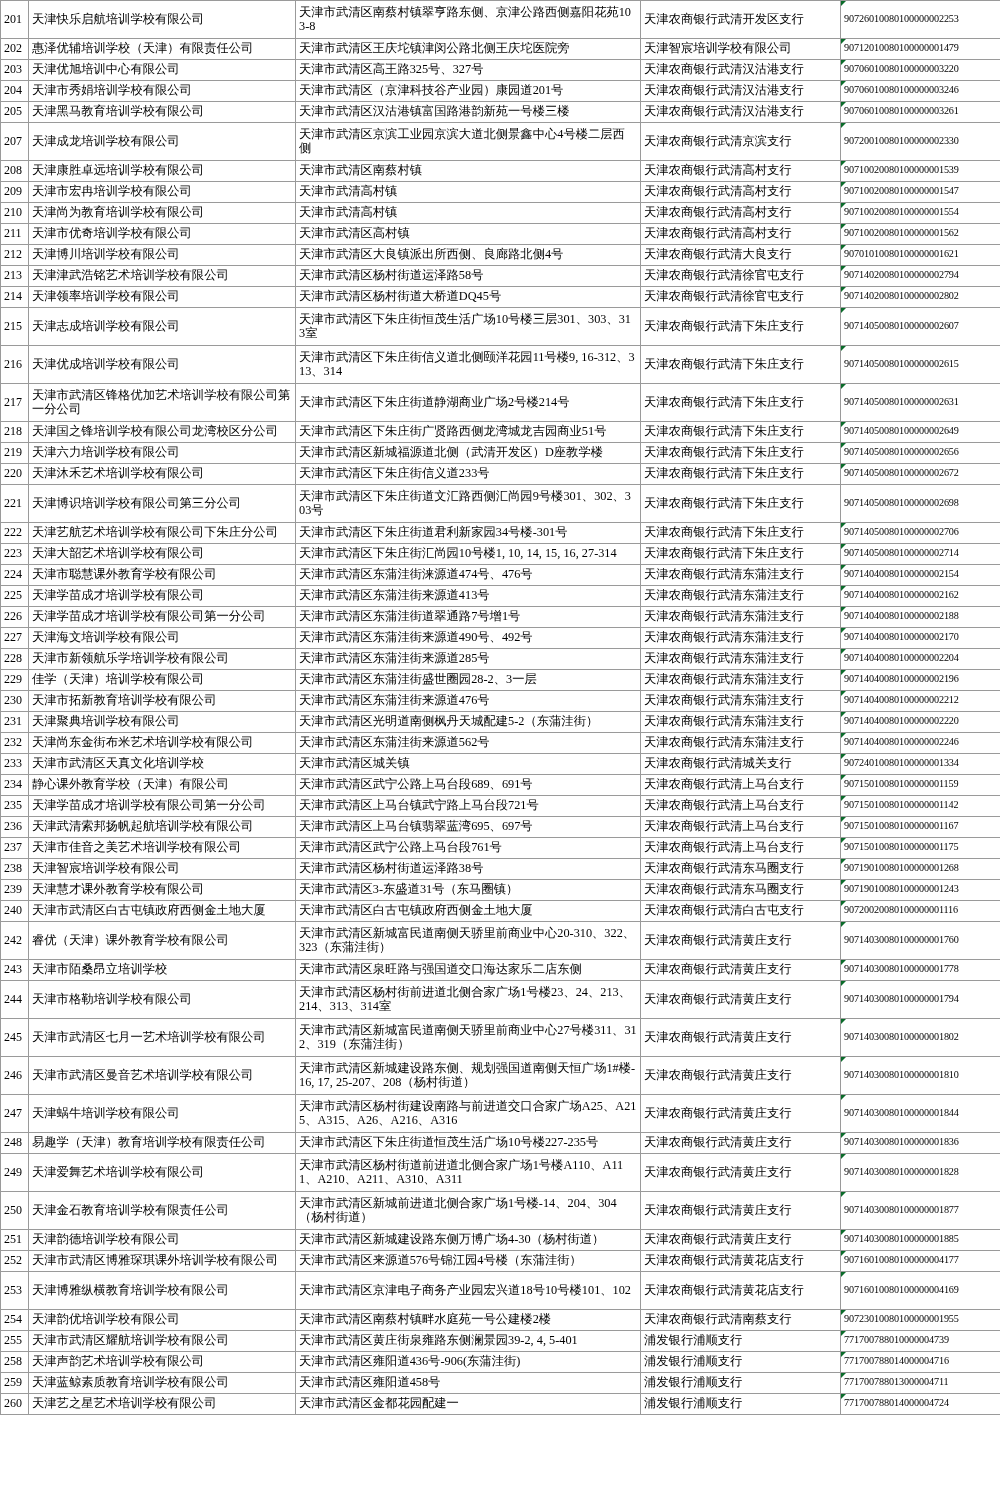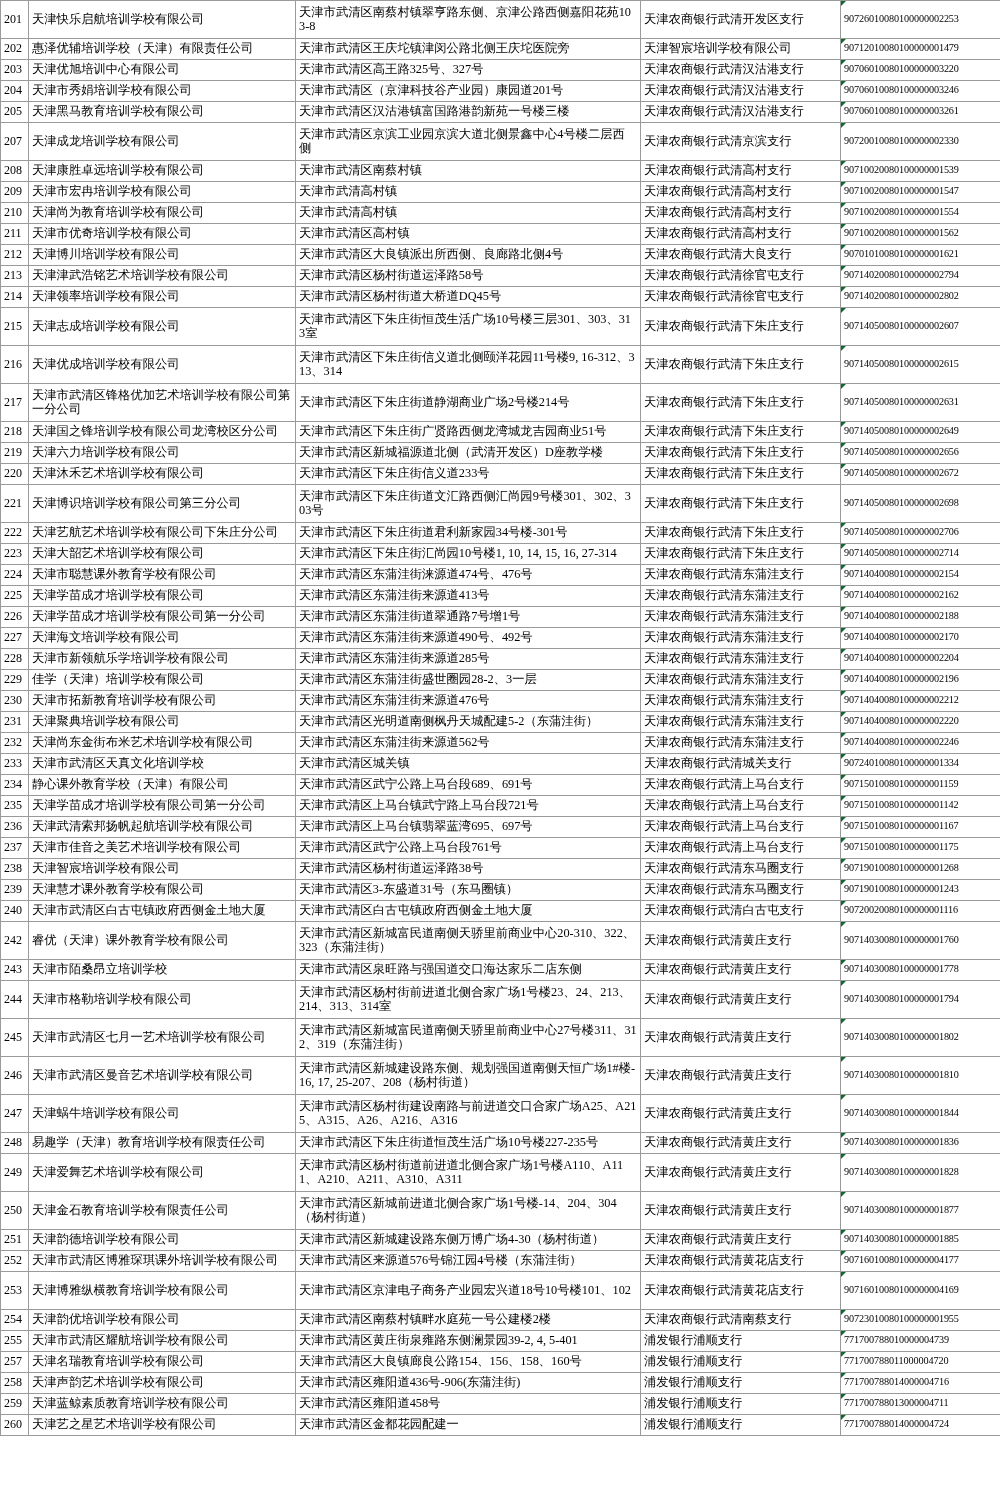--- a/index.html
+++ b/index.html
@@ -449,27 +449,20 @@
           <td class="acct mark">90723010080100000001955</td>
         </tr>
         <tr class="norm">
           <td class="idx">255</td>
           <td class="name">天津市武清区耀航培训学校有限公司</td>
           <td class="addr">天津市武清区黄庄街泉雍路东侧澜景园39-2, 4, 5-401</td>
           <td class="bank">浦发银行浦顺支行</td>
           <td class="acct mark">771700788010000004739</td>
         </tr>
         <tr class="norm">
-          <td class="idx">257</td>
-          <td class="name">天津名瑞教育培训学校有限公司</td>
-          <td class="addr">天津市武清区大良镇廊良公路154、156、158、160号</td>
-          <td class="bank">浦发银行浦顺支行</td>
-          <td class="acct mark">771700788011000004720</td>
-        </tr>
-        <tr class="norm">
           <td class="idx">258</td>
           <td class="name">天津声韵艺术培训学校有限公司</td>
           <td class="addr">天津市武清区雍阳道436号-906(东蒲洼街)</td>
           <td class="bank">浦发银行浦顺支行</td>
           <td class="acct mark">771700788014000004716</td>
         </tr>
         <tr class="norm">
           <td class="idx">259</td>
           <td class="name">天津蓝鲸素质教育培训学校有限公司</td>
           <td class="addr">天津市武清区雍阳道458号</td>

